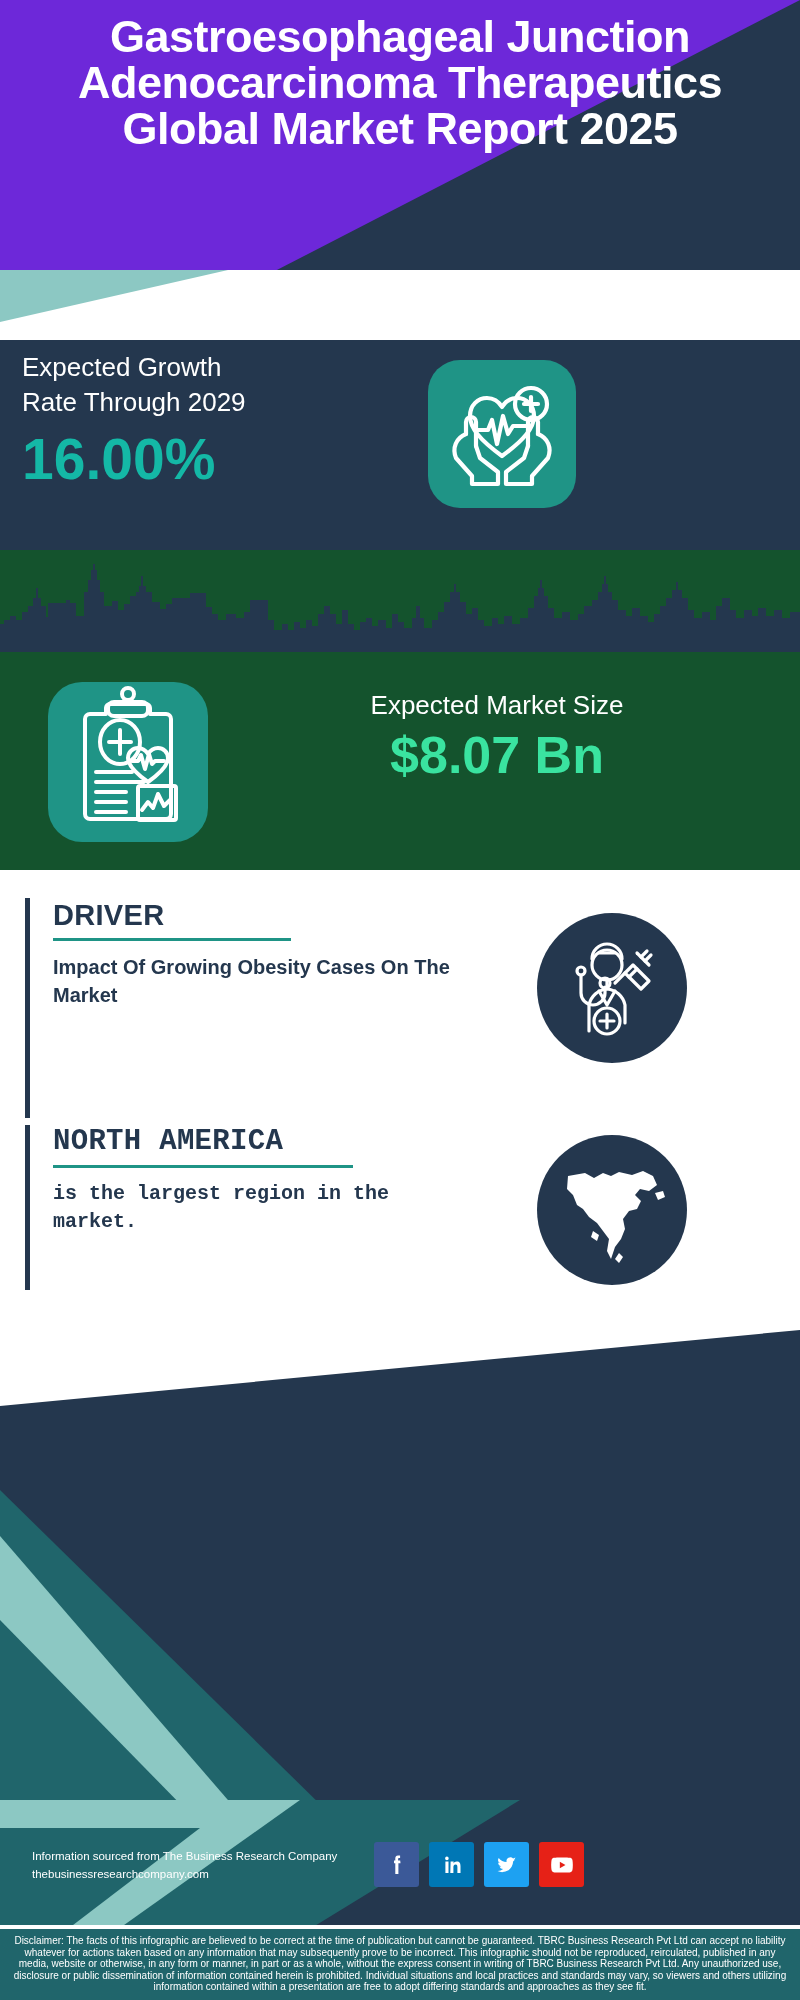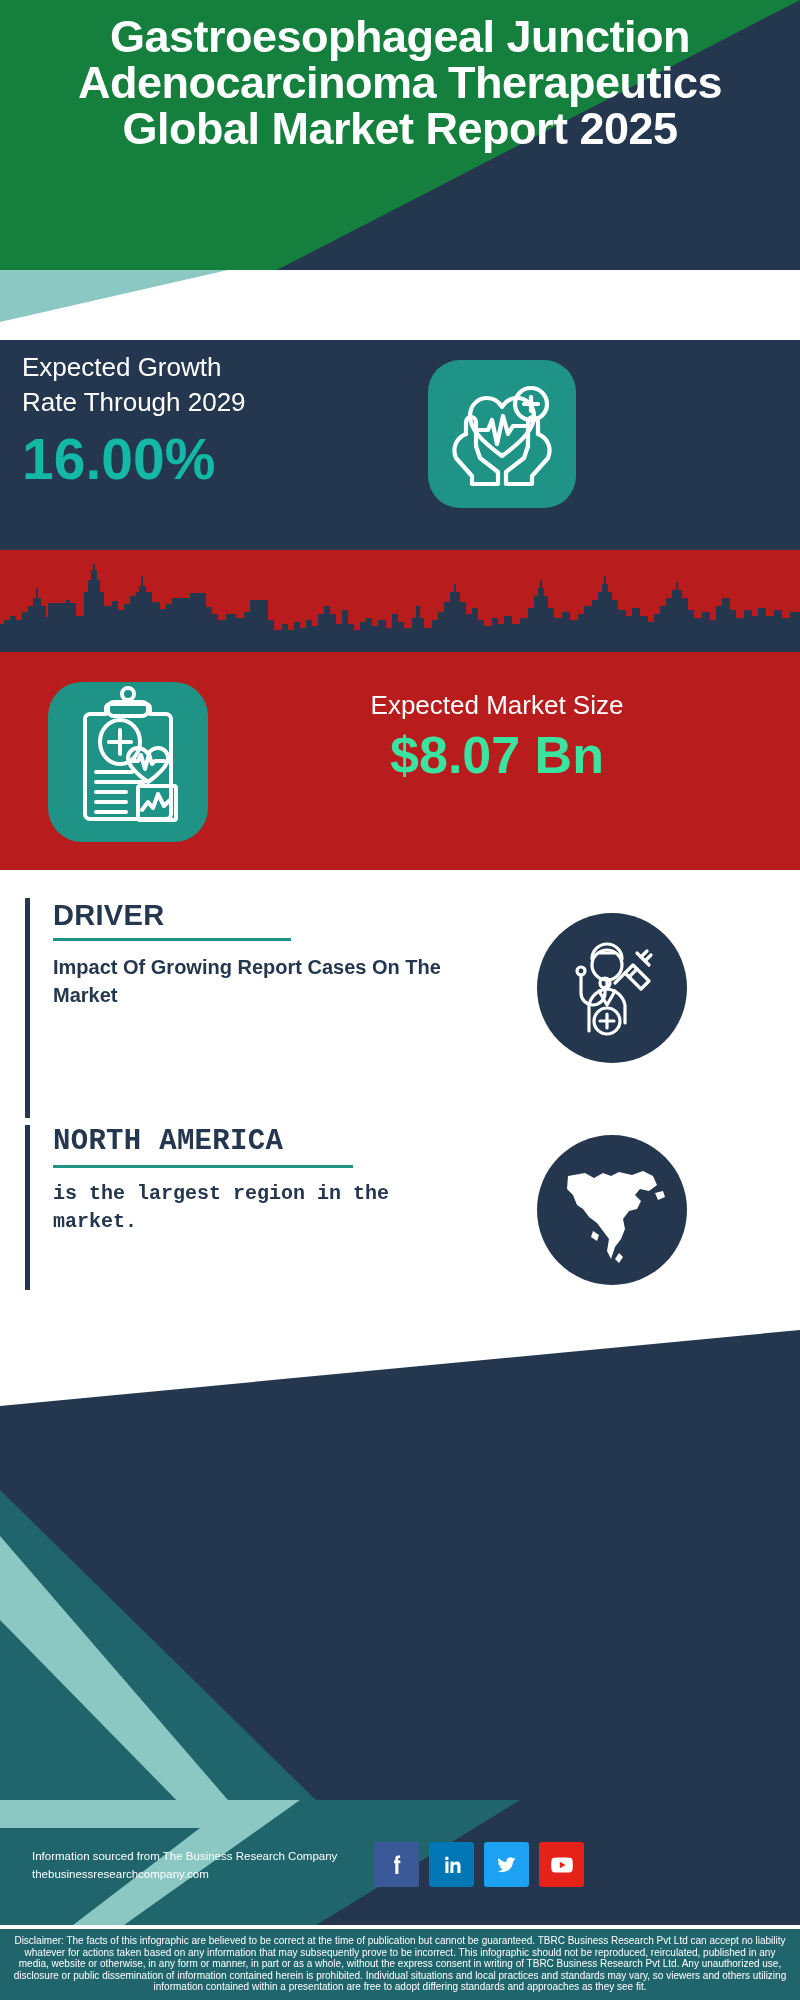--- a/index.html
+++ b/index.html
@@ -5,41 +5,41 @@
   html,body{margin:0;padding:0;}
   body{
     width:800px;height:2000px;
     font-family:"Liberation Sans", sans-serif;
     background:#ffffff;
     overflow:hidden;
   }
   .page{position:relative;width:800px;height:2000px;overflow:hidden;}
 
   
-  .header{position:absolute;left:0;top:0;width:800px;height:302px;background:#15803d;overflow:hidden;}
+  .header{position:absolute;left:0;top:0;width:800px;height:302px;background:#6d28d9;overflow:hidden;}
   .header-diag{position:absolute;left:0;top:0;width:800px;height:302px;}
   .header-title{
     position:absolute;left:0;top:14px;width:800px;
     text-align:center;color:#ffffff;
     font-size:45px;line-height:46px;font-weight:bold;
     letter-spacing:-0.5px;
     z-index:3;
     padding:0 30px;box-sizing:border-box;
   }
   .hdr-wedge{position:absolute;left:0;top:270px;width:800px;height:70px;z-index:2;}
 
   
   .growth{position:absolute;left:0;top:338px;width:800px;height:212px;background:#24374e;}
   .growth-text{position:absolute;left:22px;top:12px;width:380px;text-align:left;}
   .growth-label{color:#ffffff;font-size:26px;line-height:35px;}
   .growth-value{color:#14b8a6;font-size:57px;line-height:70px;font-weight:bold;margin-top:4px;}
   .growth-icon{position:absolute;left:428px;top:22px;width:148px;height:148px;background:#1f9486;border-radius:32px;}
 
   
-  .market{position:absolute;left:0;top:550px;width:800px;height:320px;background:#b91c1c;overflow:hidden;}
+  .market{position:absolute;left:0;top:550px;width:800px;height:320px;background:#14532d;overflow:hidden;}
   .skyline{position:absolute;left:0;top:12px;width:800px;height:90px;}
   .market-icon{position:absolute;left:48px;top:132px;width:160px;height:160px;background:#1f9486;border-radius:34px;}
   .market-text{position:absolute;left:232px;top:138px;width:530px;text-align:center;}
   .market-label{color:#ffffff;font-size:26px;line-height:34px;}
   .market-value{color:#3ae3a0;font-size:52px;line-height:62px;font-weight:bold;margin-top:2px;}
 
   
   .body-white{position:absolute;left:0;top:870px;width:800px;height:460px;background:#ffffff;}
 
   .card{position:absolute;}
@@ -152,21 +152,21 @@
     </div>
   </div>
 
   <div class="body-white">
 
     <div class="card" style="left:25px;top:28px;width:430px;height:220px;">
       <div class="card-bar"></div>
       <div class="card-inner">
         <div class="card-heading">DRIVER</div>
         <div class="card-rule"></div>
-        <div class="card-body">Impact Of Growing Report Cases On The Market</div>
+        <div class="card-body">Impact Of Growing Obesity Cases On The Market</div>
       </div>
     </div>
 
     <div class="circ-icon" style="left:537px;top:43px;">
       <svg viewBox="0 0 150 150" width="150" height="150">
         <g fill="none" stroke="#ffffff" stroke-width="3.2" stroke-linecap="round" stroke-linejoin="round">
 
           <circle cx="70" cy="52" r="15"></circle>
           <path d="M55 46 a15 15 0 0 1 30 0"></path>
           <path d="M62 40 L78 40"></path>

